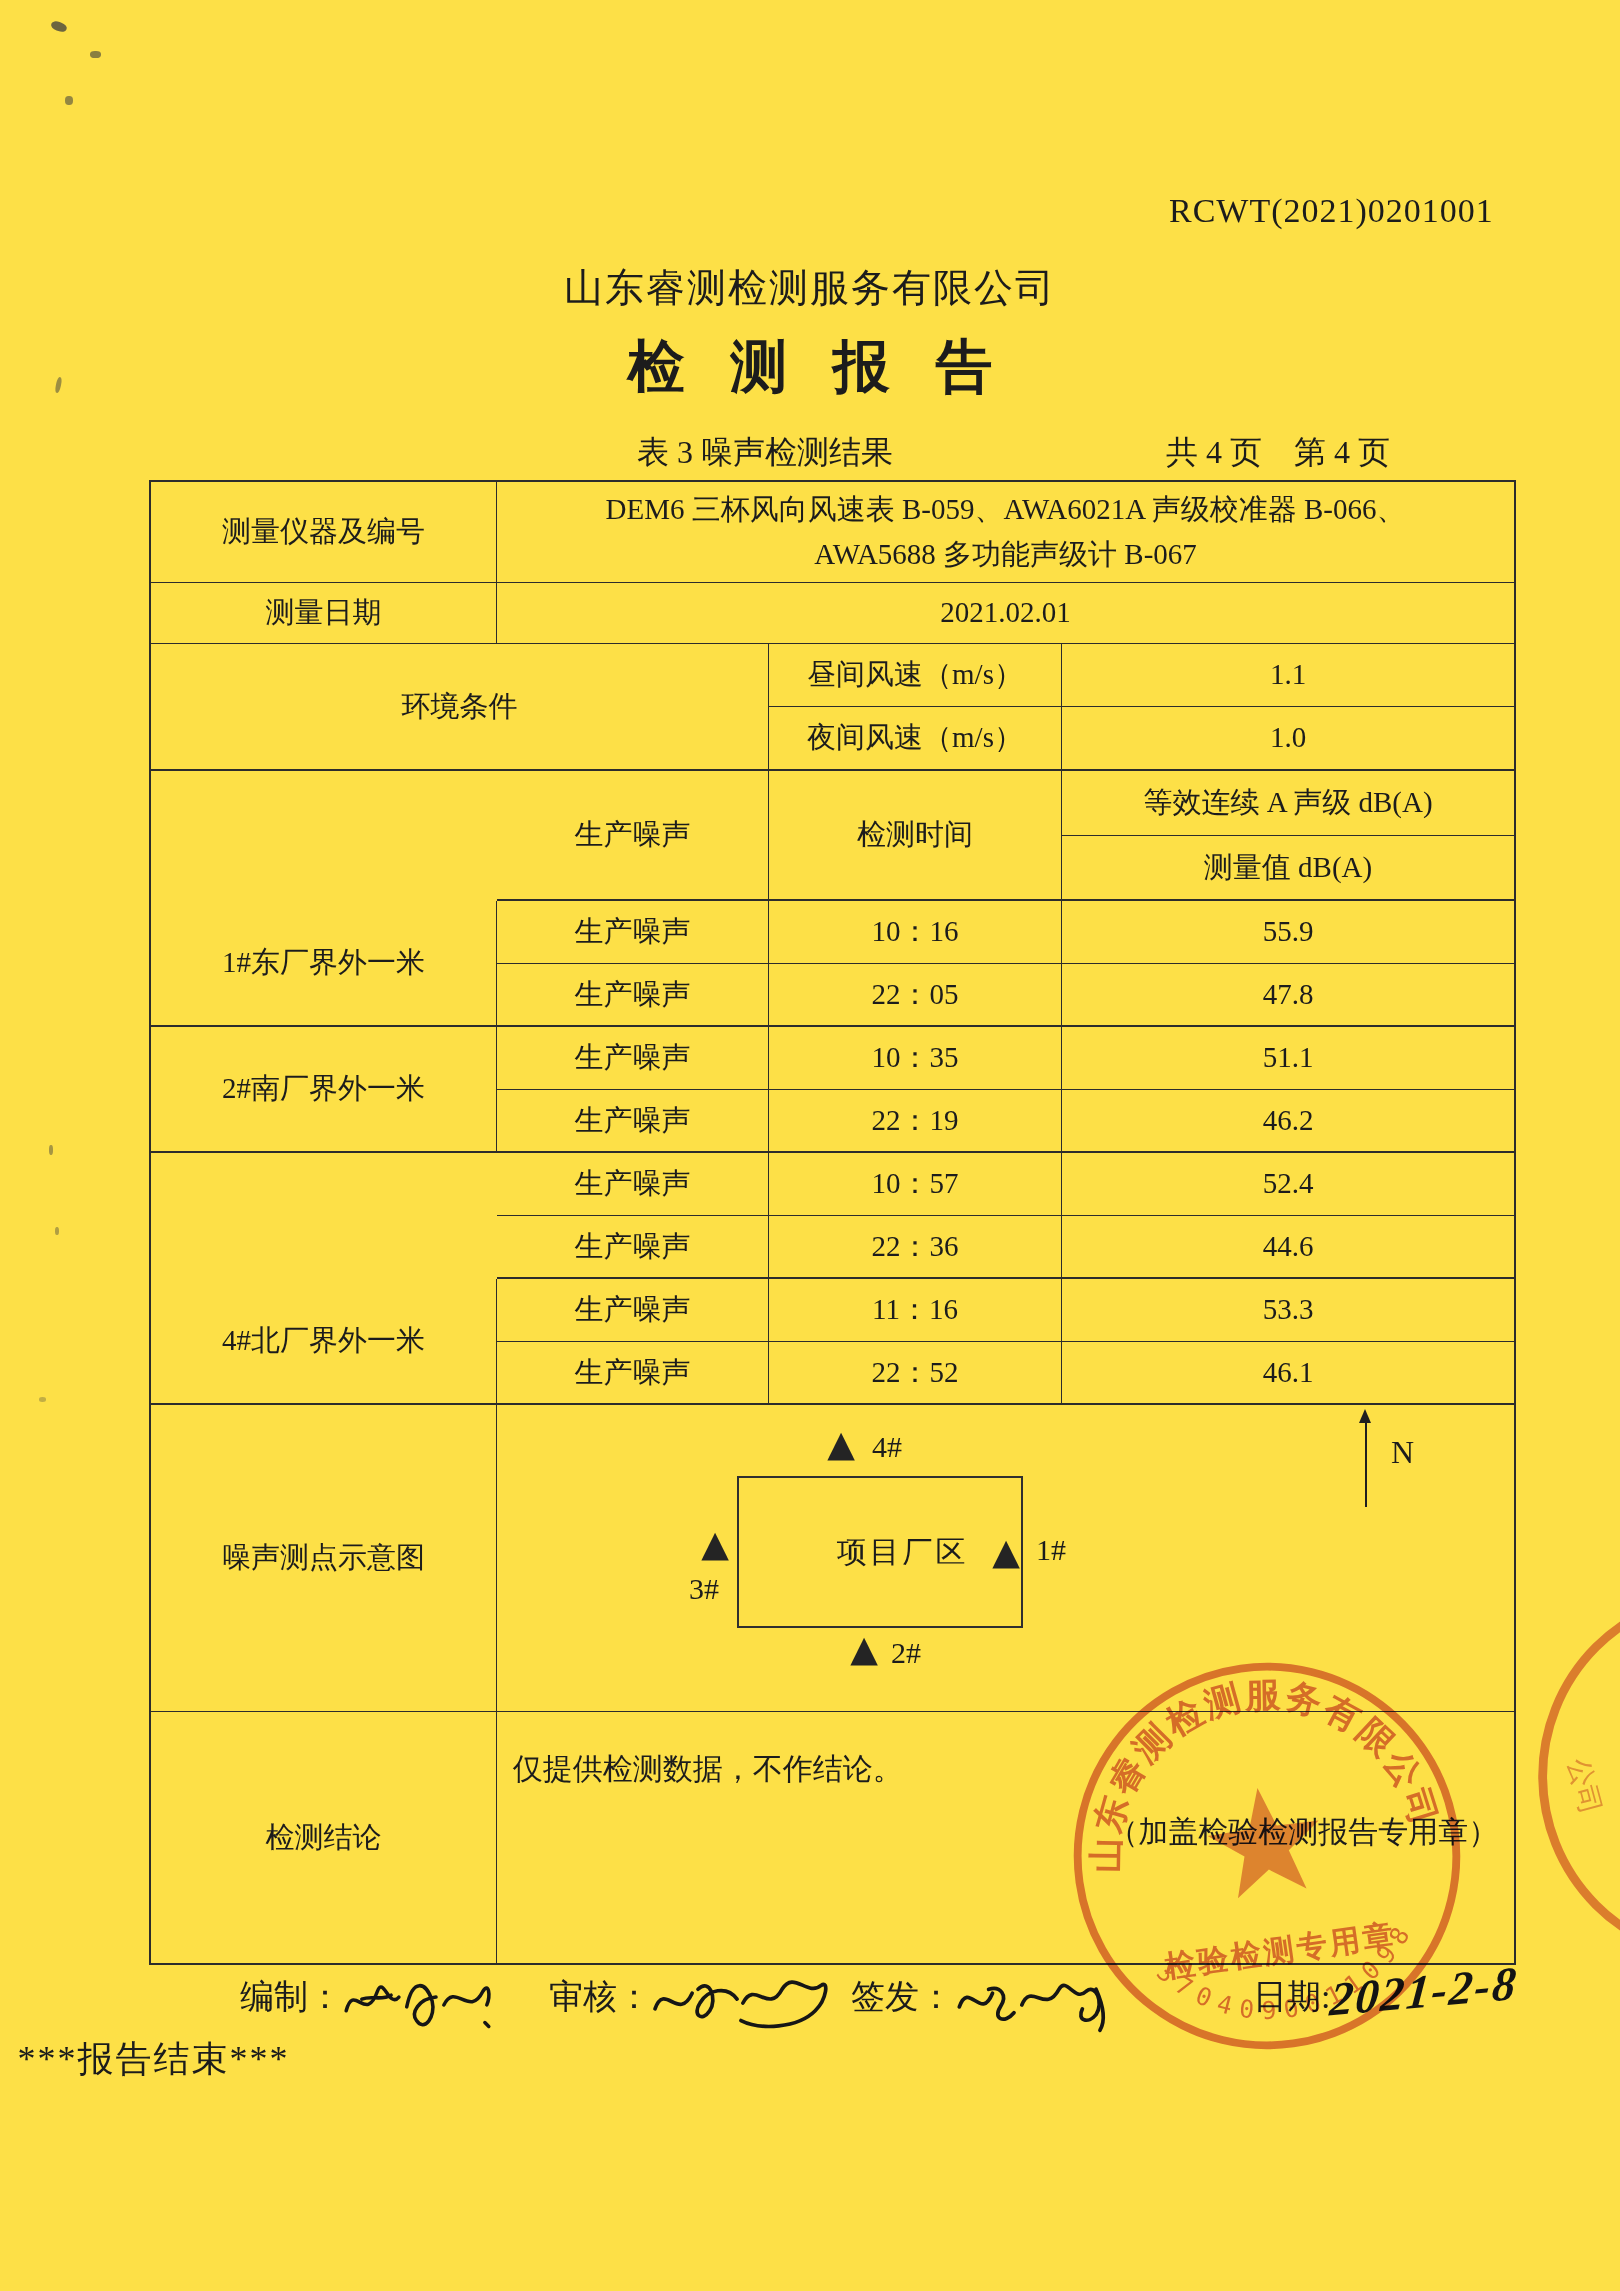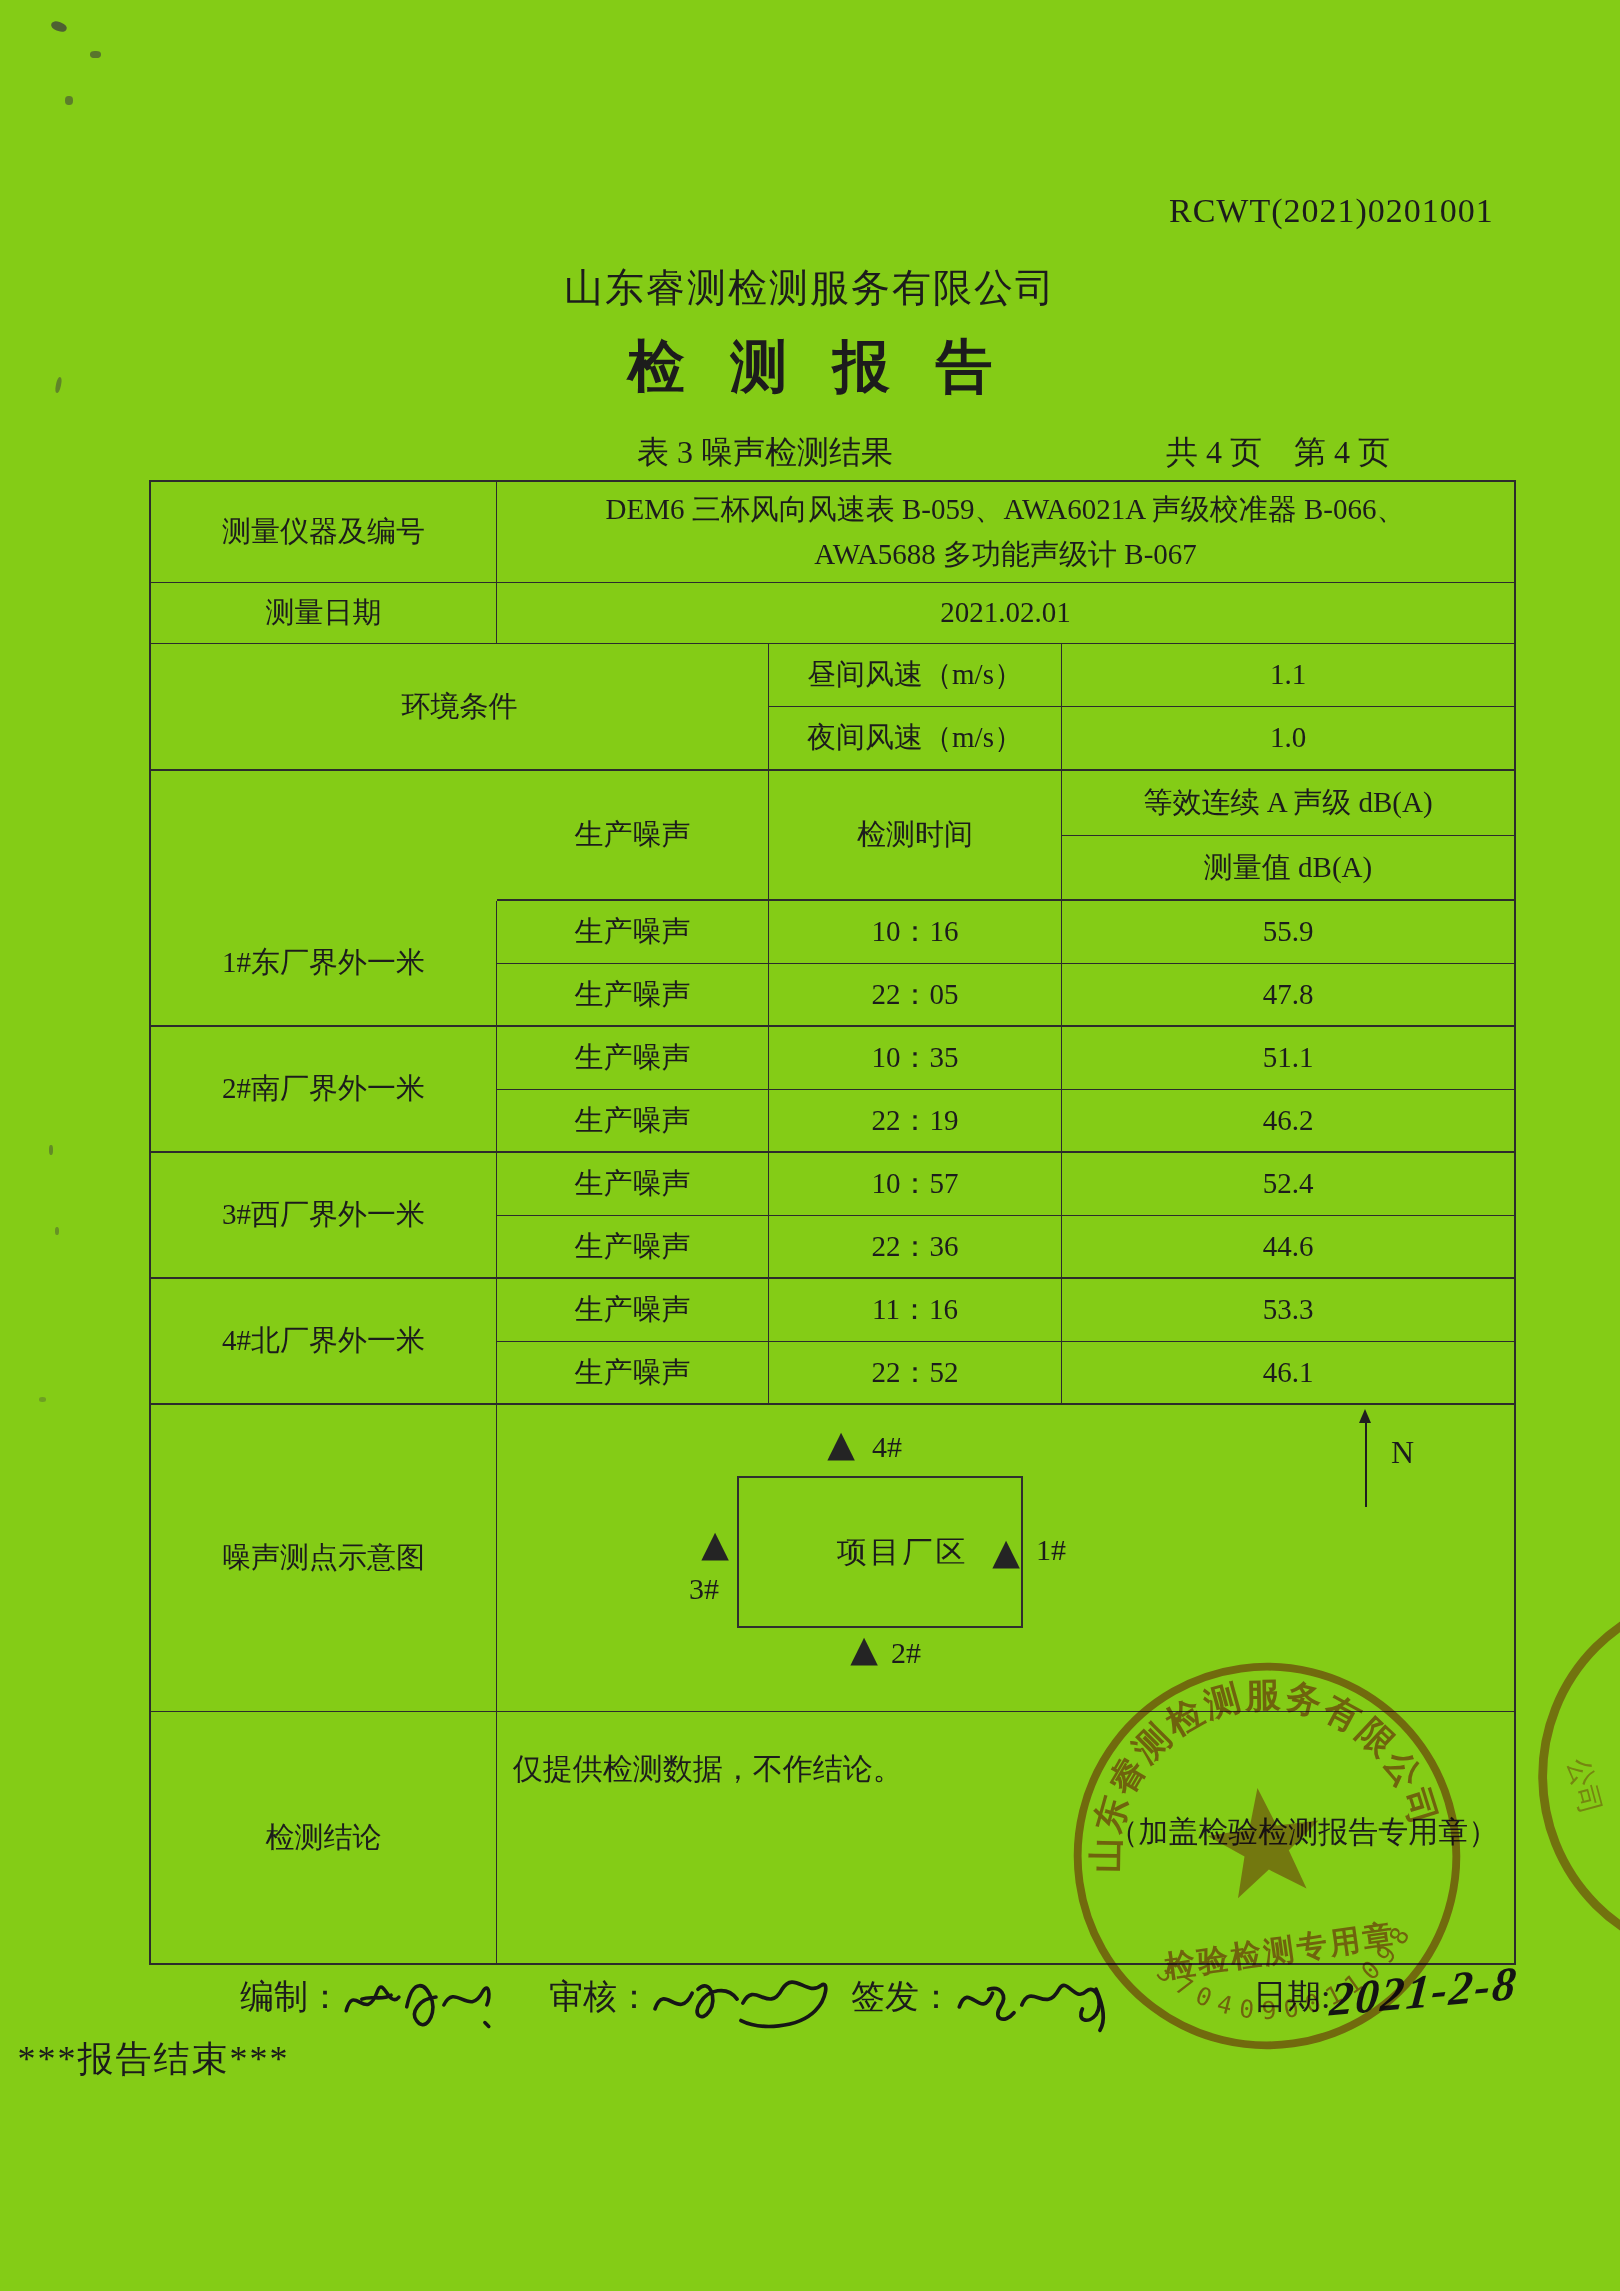--- a/index.html
+++ b/index.html
@@ -1,20 +1,20 @@
 <!DOCTYPE html>
 <html><head>
 <meta charset="utf-8">
 <style>
   html,body{margin:0;padding:0;background:#888;}
   .page{
     position:relative;
     width:1620px;height:2292px;
     margin:0 auto;
-    background:#84cc16;
+    background:#fde047;
     overflow:hidden;
     font-family:"Liberation Serif","DejaVu Serif",serif;
     color:#1c1c1c;
   }
   
   .report-no{position:absolute;left:1169px;top:192px;font-size:34px;letter-spacing:1px;}
   .company{position:absolute;left:0;right:0;top:261px;text-align:center;font-size:39px;letter-spacing:2px;}
   .doc-title{position:absolute;left:0;right:0;top:329px;text-align:center;font-size:57px;font-weight:bold;letter-spacing:15.7px;text-indent:15.7px;}
   .caption{position:absolute;left:637px;top:431px;font-size:32px;}
   .pages{position:absolute;left:1166px;top:431px;font-size:32px;}
@@ -117,21 +117,20 @@
     <div class="c thick last-col" style="grid-area:8/4/9/5">47.8</div>
 
     <div class="c thick" style="grid-area:9/1/11/2">2#南厂界外一米</div>
     <div class="c" style="grid-area:9/2/10/3">生产噪声</div>
     <div class="c" style="grid-area:9/3/10/4">10：35</div>
     <div class="c last-col" style="grid-area:9/4/10/5">51.1</div>
     <div class="c thick" style="grid-area:10/2/11/3">生产噪声</div>
     <div class="c thick" style="grid-area:10/3/11/4">22：19</div>
     <div class="c thick last-col" style="grid-area:10/4/11/5">46.2</div>
 
-    <div class="c thick" style="grid-area:11/1/13/2">3#西厂界外一米</div>
     <div class="c" style="grid-area:11/2/12/3">生产噪声</div>
     <div class="c" style="grid-area:11/3/12/4">10：57</div>
     <div class="c last-col" style="grid-area:11/4/12/5">52.4</div>
     <div class="c thick" style="grid-area:12/2/13/3">生产噪声</div>
     <div class="c thick" style="grid-area:12/3/13/4">22：36</div>
     <div class="c thick last-col" style="grid-area:12/4/13/5">44.6</div>
 
     <div class="c thick" style="grid-area:13/1/15/2">4#北厂界外一米</div>
     <div class="c" style="grid-area:13/2/14/3">生产噪声</div>
     <div class="c" style="grid-area:13/3/14/4">11：16</div>

